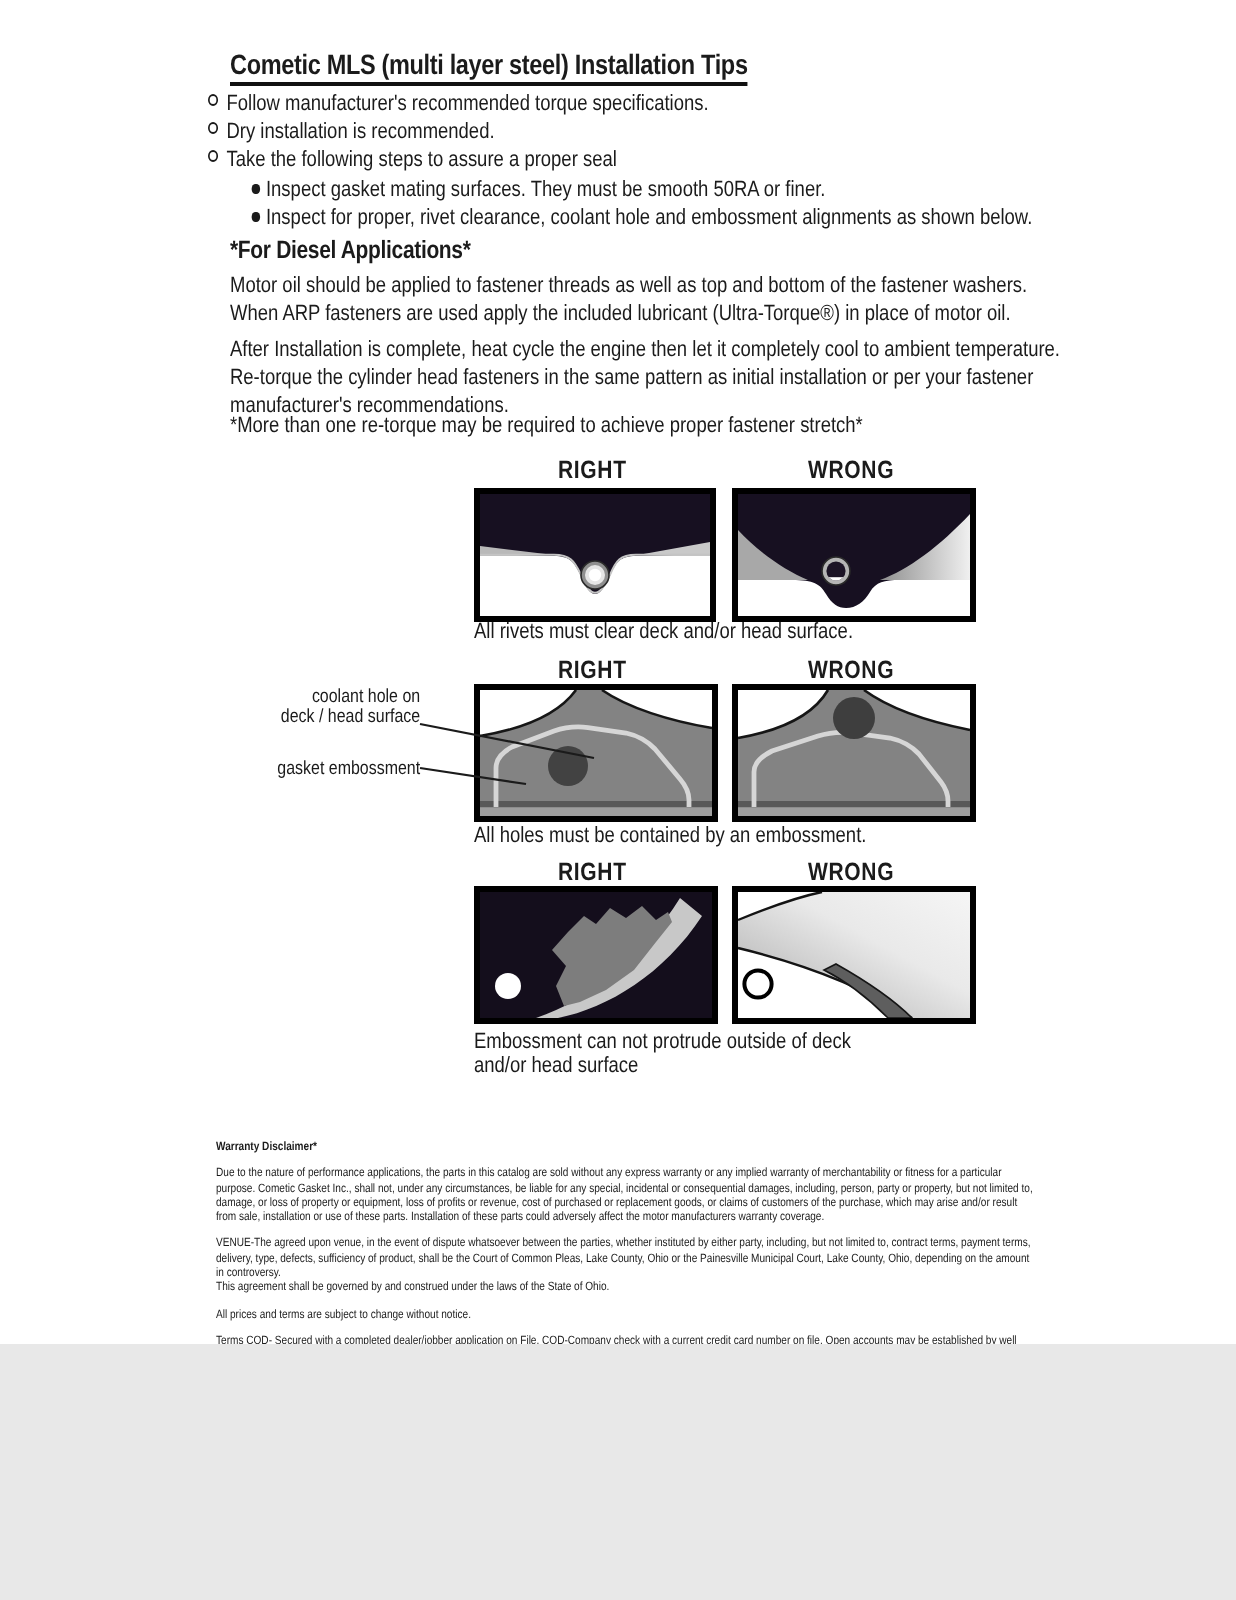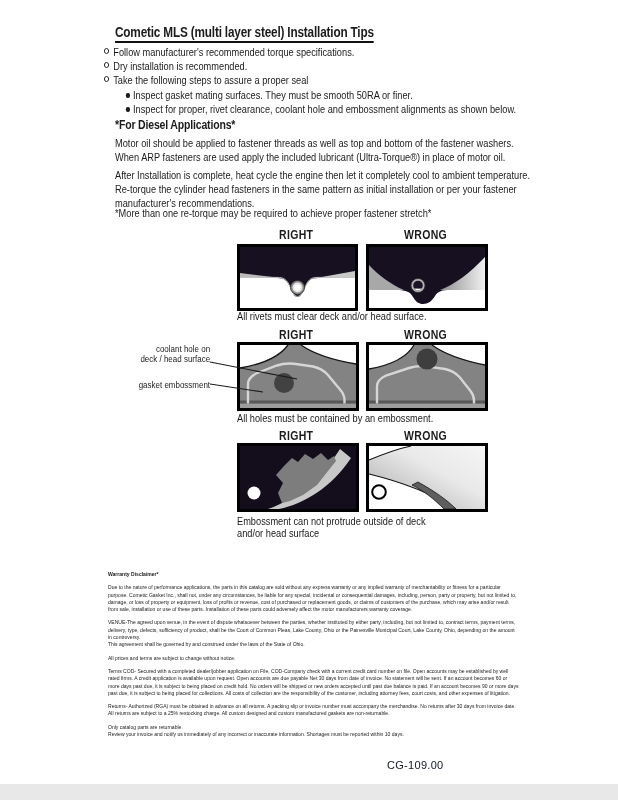--- a/index.html
+++ b/index.html
@@ -1,16 +1,16 @@
 <!DOCTYPE html>
 <html><head>
 <meta charset="utf-8">
 <style>
   html,body{margin:0;padding:0;background:#e8e8e8;}
-  .page{position:relative;width:618px;height:784px;background:#ffffff;overflow:hidden;
+  .page{position:relative;width:618px;height:672px;background:#ffffff;overflow:hidden;
         font-family:"Liberation Sans", sans-serif;color:#1b1b1b;}
   .abs{position:absolute;}
   .cond{transform:scaleX(0.84);transform-origin:0 0;}
   .title{font-size:14px;font-weight:bold;letter-spacing:-0.2px;
          border-bottom:2px solid #111;padding-bottom:1px;white-space:nowrap;}
   .tips{font-size:11px;line-height:14.2px;}
   .tips .row{white-space:nowrap;}
   .dot-open{display:inline-block;width:4px;height:4px;border:1.2px solid #1b1b1b;border-radius:50%;
             margin-right:5px;vertical-align:2px;}
   .dot-fill{display:inline-block;width:4.5px;height:4.5px;background:#1b1b1b;border-radius:50%;

